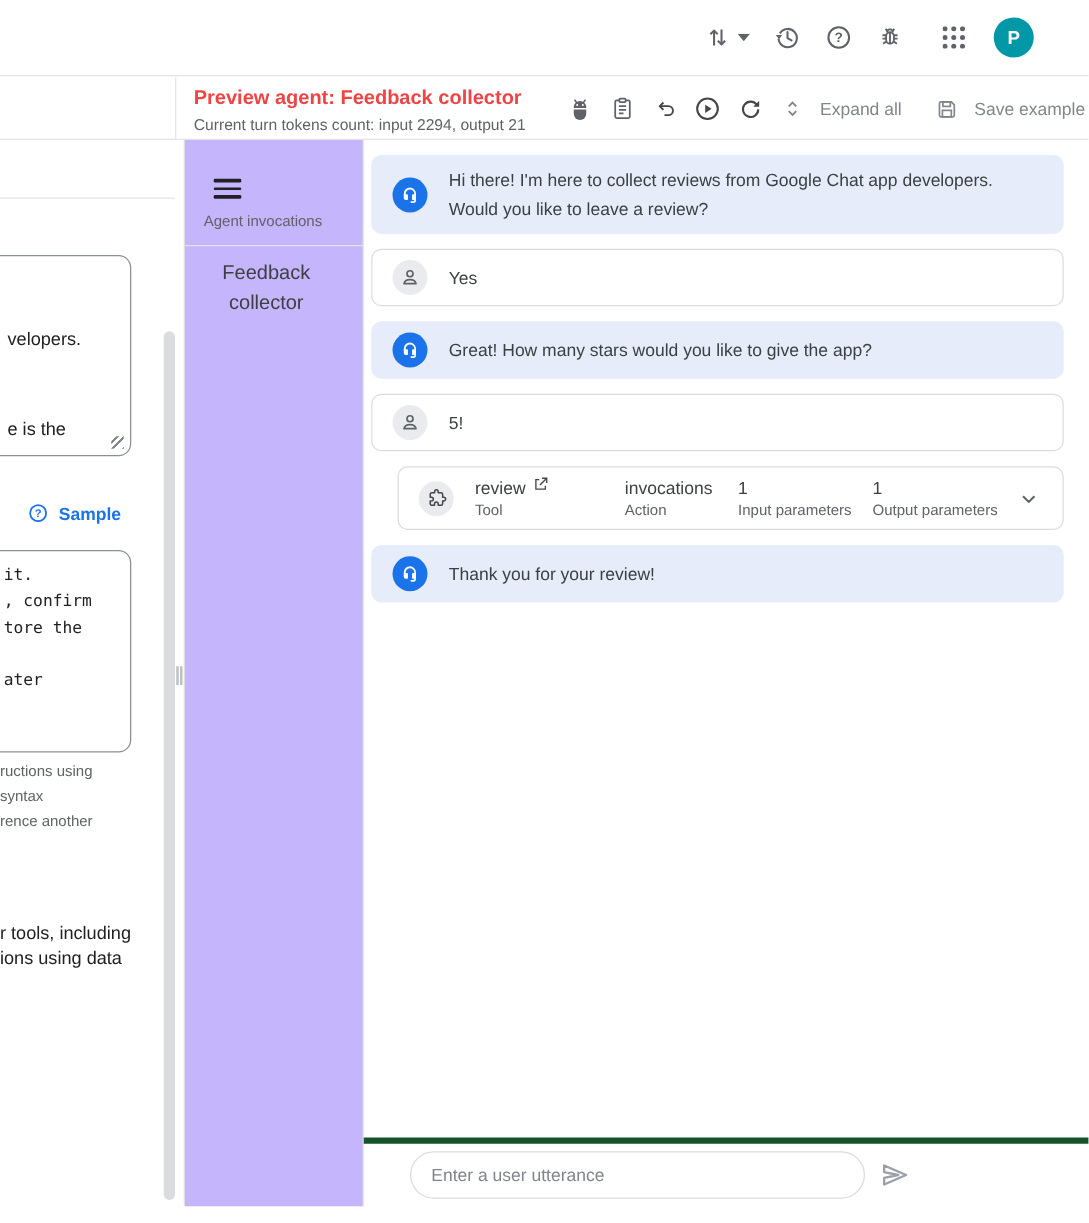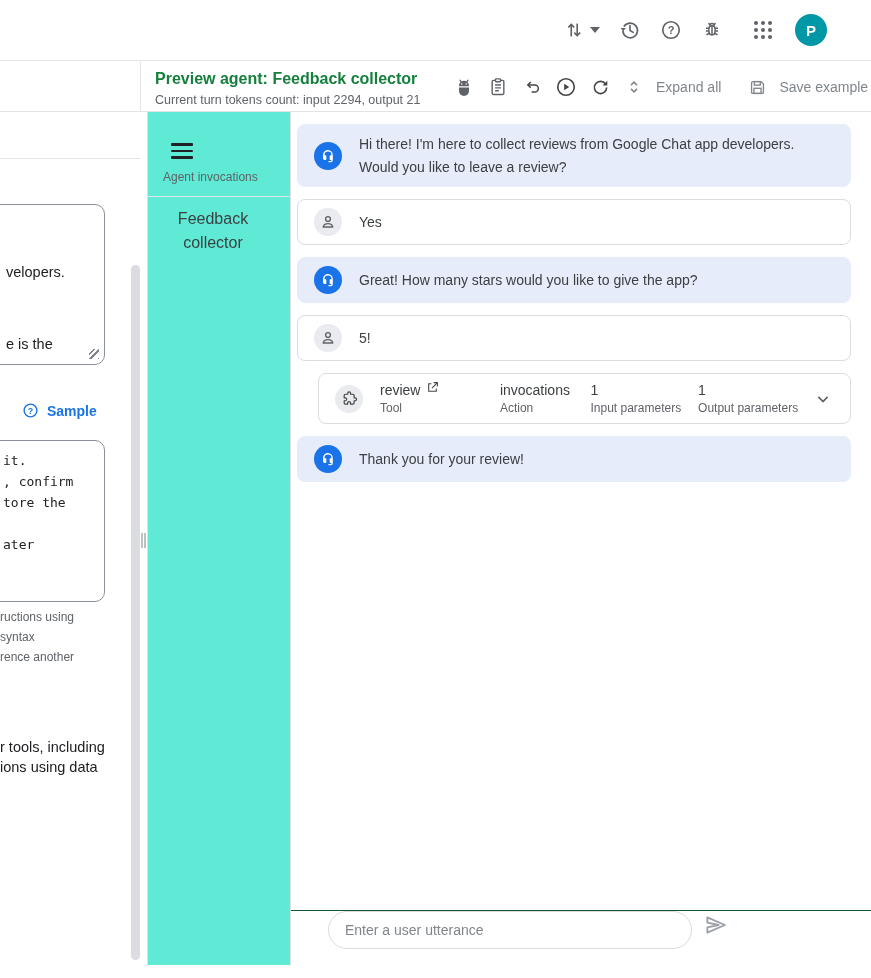--- a/index.html
+++ b/index.html
@@ -22,21 +22,21 @@
   .avatar-chip {
     width:32px; height:32px; border-radius:50%; margin-left:20px;
     display:flex; align-items:center; justify-content:center;
     color:#fff; font-size:15px; font-weight:700; cursor:pointer;
   }
 
   
   .preview-header { position:absolute; top:62px; left:0; width:871px; height:50px; }
   .preview-header .hdr-sep { position:absolute; left:140px; top:0; width:1px; height:50px; background:#e3e4e6; }
   .preview-header .hdr-bottom { position:absolute; left:0; bottom:0; width:871px; height:1px; background:#e3e4e6; }
-  .ph-title { position:absolute; left:155px; top:8px; font-size:16px; font-weight:700; color:#15803d; }
+  .ph-title { position:absolute; left:155px; top:8px; font-size:16px; font-weight:700; color:#ef4444; }
   .ph-sub { position:absolute; left:155px; top:31px; font-size:12.5px; color:#5f6368; }
   .ph-toolbar { position:absolute; left:452px; top:0; height:50px; display:flex; align-items:center; }
   .ph-toolbar .hbtn { width:24px; height:24px; margin-right:10px; cursor:pointer; display:flex; align-items:center; justify-content:center; }
   .ph-toolbar .hlabel { font-size:14px; color:#80868b; margin-right:18px; cursor:pointer; }
   .ph-toolbar .hlabel.l2 { margin-right:0; }
 
   
   .left-panel { position:absolute; top:112px; left:0; width:148px; height:853px; overflow:hidden; }
   .left-panel .lp-right-border { position:absolute; right:0; top:0; width:1px; height:853px; background:#e0e0e0; }
   .lp-divider { position:absolute; left:0; top:46px; width:140px; height:1px; background:#e3e4e6; }
@@ -53,21 +53,21 @@
     background:repeating-linear-gradient(135deg, transparent 0 3px, #80868b 3px 4.5px, transparent 4.5px 7px, #80868b 7px 8.5px, transparent 8.5px 10px);
   }
   .lp-sample { position:absolute; left:22px; top:290px; display:flex; align-items:center; cursor:pointer; }
   .lp-sample .s-label { font-size:14px; font-weight:700; color:#1a73e8; margin-left:8px; }
   .lp-hints { position:absolute; left:0; top:495px; font-size:12px; color:#5f6368; line-height:20px; }
   .lp-body { position:absolute; left:0; top:625px; font-size:14.5px; color:#202124; line-height:20px; }
   .lp-scrollthumb { position:absolute; left:131px; top:153px; width:9px; height:695px; border-radius:4.5px; background:#dadce0; cursor:pointer; }
   .pane-handle { position:absolute; left:141px; top:421px; width:5px; height:15px; border-left:2px solid #bdc1c6; border-right:2px solid #bdc1c6; cursor:col-resize; }
 
   
-  .nav-panel { position:absolute; top:112px; left:148px; width:143px; height:853px; border-right:1px solid #e0e0e0; background:#5eead4; }
+  .nav-panel { position:absolute; top:112px; left:148px; width:143px; height:853px; border-right:1px solid #e0e0e0; background:#c4b5fd; }
   .hamburger { position:absolute; left:23px; top:31px; width:22px; cursor:pointer; }
   .hamburger div { height:2.5px; background:#202124; margin-bottom:4px; border-radius:1px; }
   .nav-section-label { position:absolute; left:15px; top:58px; font-size:12px; color:#5f6368; }
   .nav-divider { position:absolute; left:0; top:84px; width:143px; height:1px; background:#e3e4e6; }
   .nav-agent-name { position:absolute; left:15px; top:95px; width:100px; font-size:16px; color:#3c4043; line-height:24px; cursor:pointer;text-align:center; }
 
   
   .chat-panel { position:absolute; top:112px; left:291px; width:580px; height:853px; display:flex; flex-direction:column; background:#fff; }
   .messages { flex:1; padding:12px 20px 0 6px; display:flex; flex-direction:column; gap:12px; overflow:hidden; }
   .msg { display:flex; align-items:center; min-height:46px; border-radius:8px; padding:8px 16px; }
@@ -83,21 +83,21 @@
   .tcol .tv { font-size:14px; color:#3c4043; line-height:18px; display:flex; align-items:center; }
   .tcol .tl { font-size:12px; color:#5f6368; line-height:16px; margin-top:1px; }
   .tcol.c1 { width:127px; }
   .tcol.c2 { width:96px; }
   .tcol.c3 { width:114px; }
   .tcol.c4 { width:120px; }
   .toolcard .chev { margin-left:auto; margin-right:8px; cursor:pointer; width:24px; height:24px; display:flex; align-items:center; justify-content:center; }
   .extlink { margin-left:6px; position:relative; top:-3px; cursor:pointer; }
 
   
-  .inputbar { height:55px; border-top:1px solid #14532d; display:flex; padding-left:37px; }
+  .inputbar { height:55px; border-top:5px solid #14532d; display:flex; align-items:center; padding-left:37px; }
   .utt-pill {
     width:364px; height:38px; border:1px solid #dadce0; border-radius:19px;
     display:flex; align-items:center; padding:0 16px; background:#fff;
   }
   .utt-pill input {
     border:none; outline:none; width:100%; font-size:14px; color:#3c4043;
     font-family:"Liberation Sans", sans-serif; background:transparent;
   }
   .utt-pill input::placeholder { color:#80868b; opacity:1; }
   .send-btn { margin-left:10px; width:28px; height:28px; display:flex; align-items:center; justify-content:center; cursor:pointer; }

